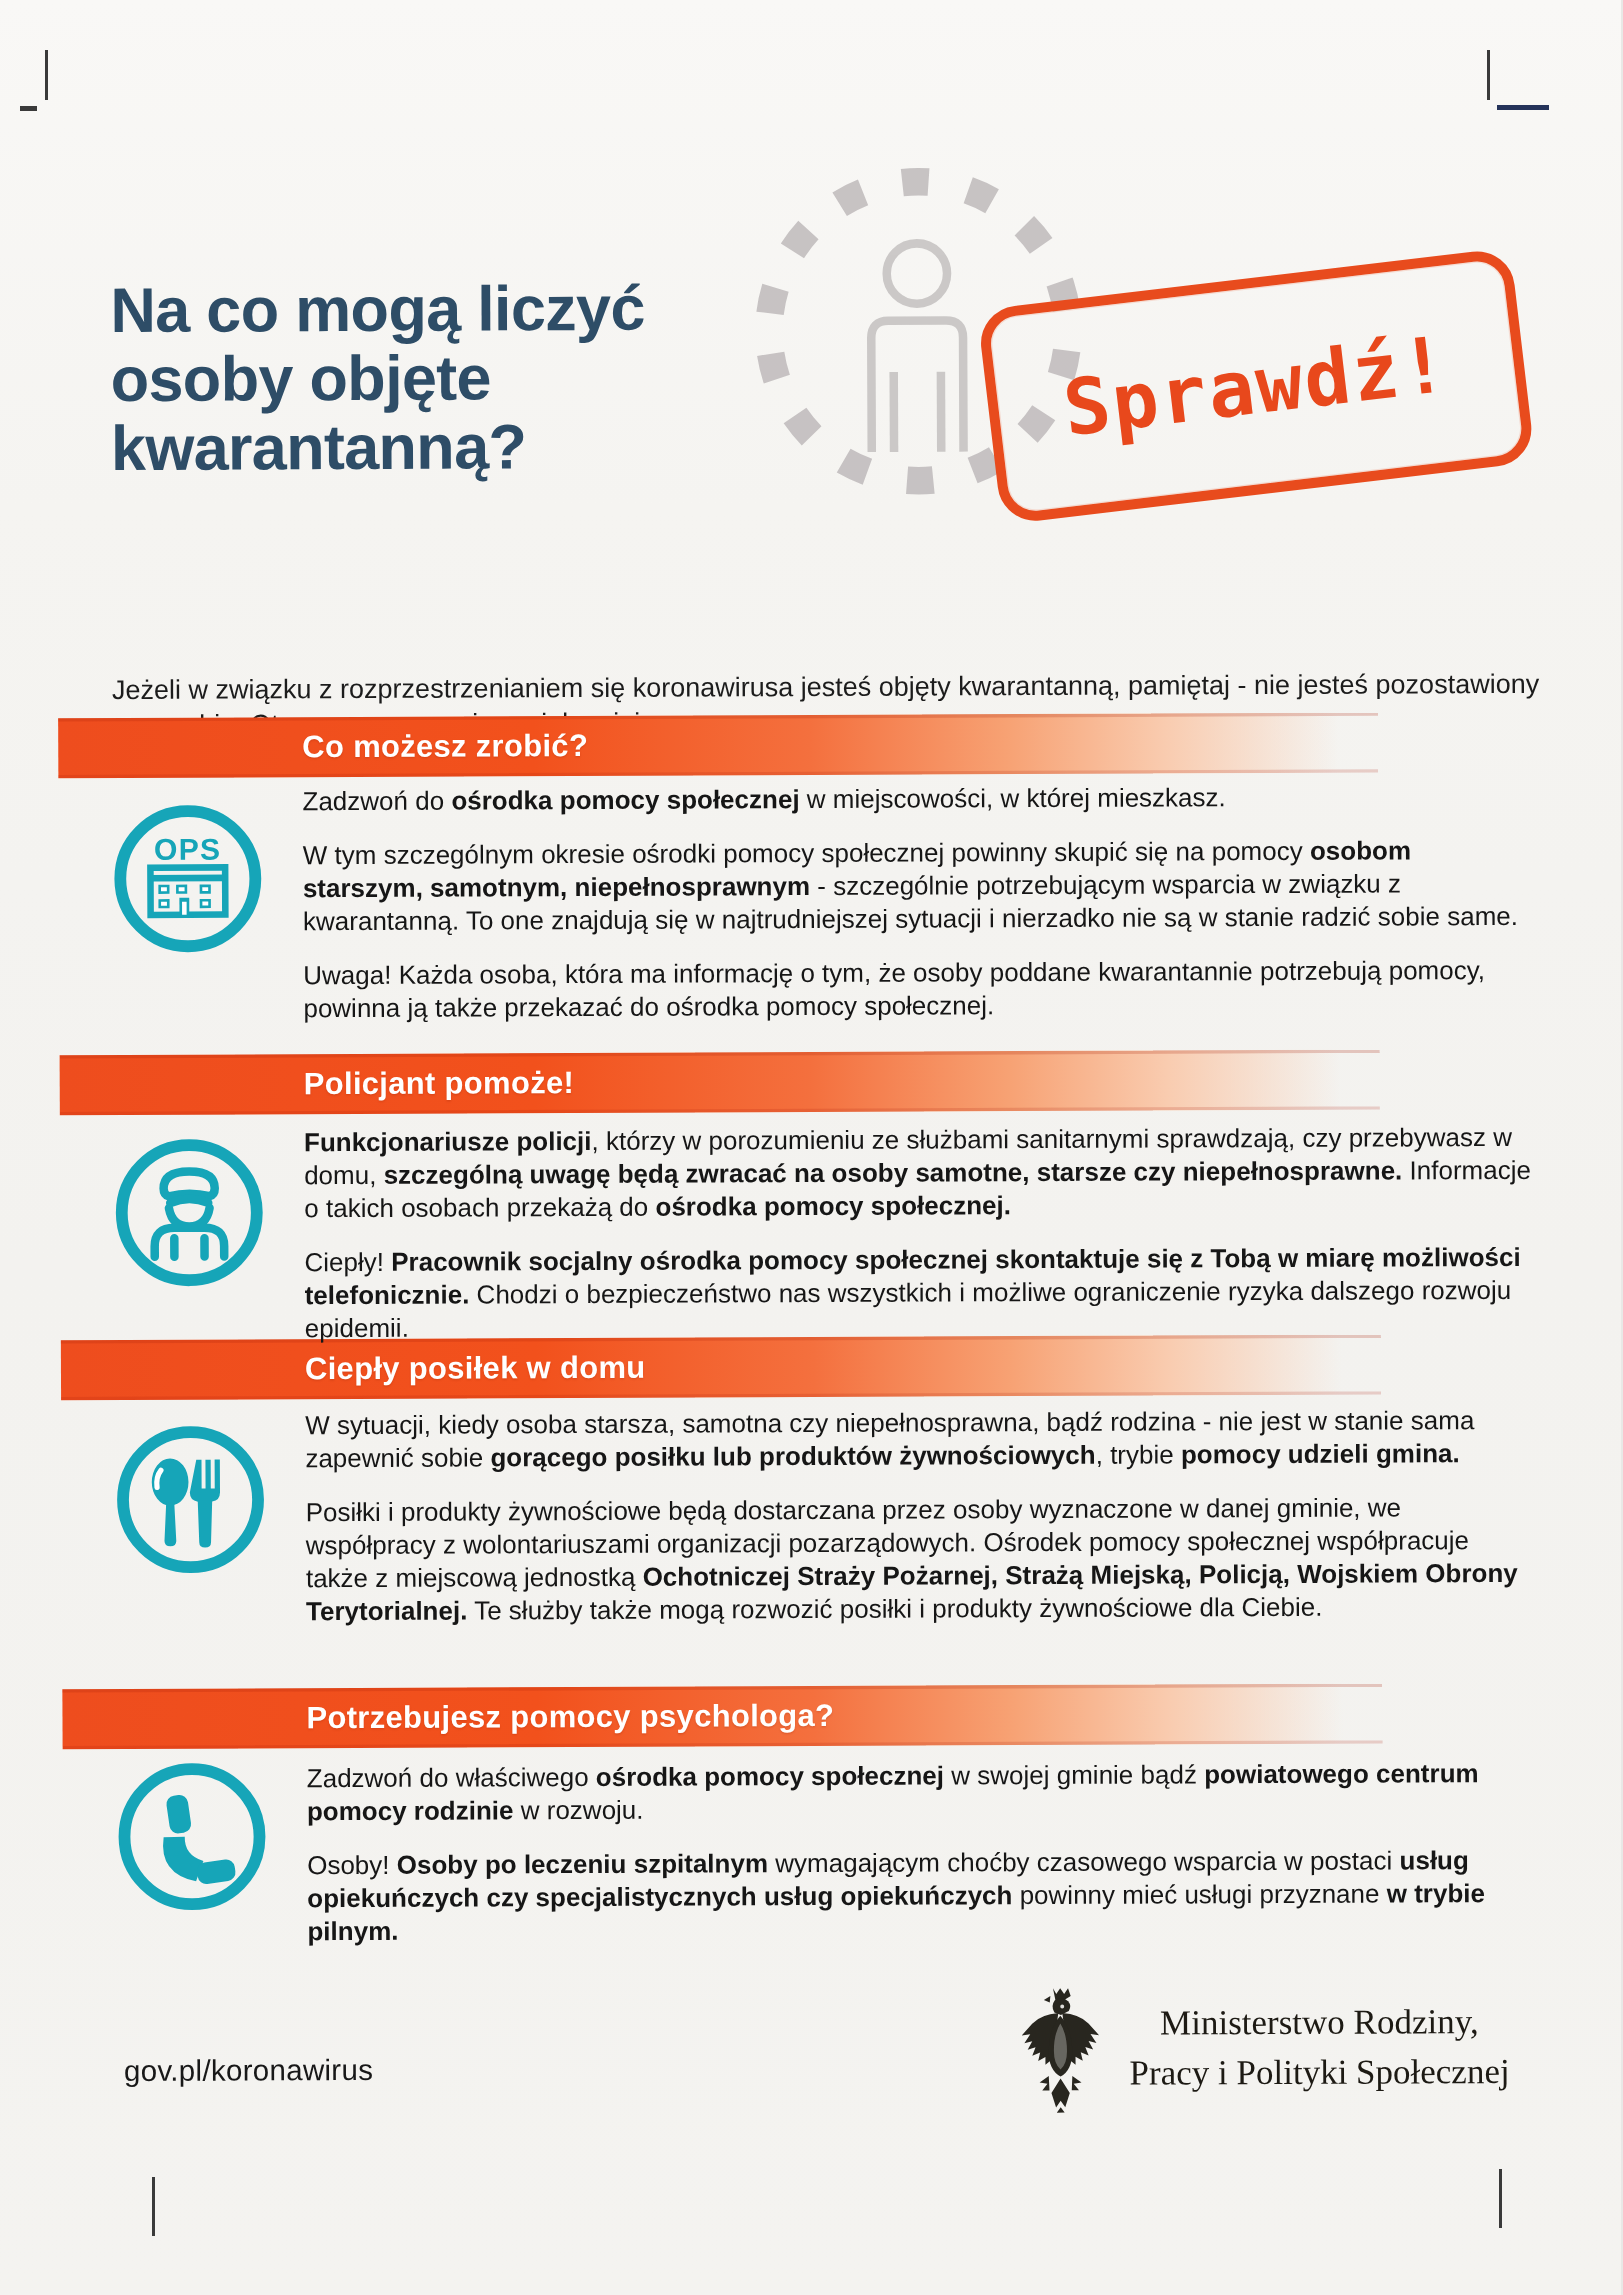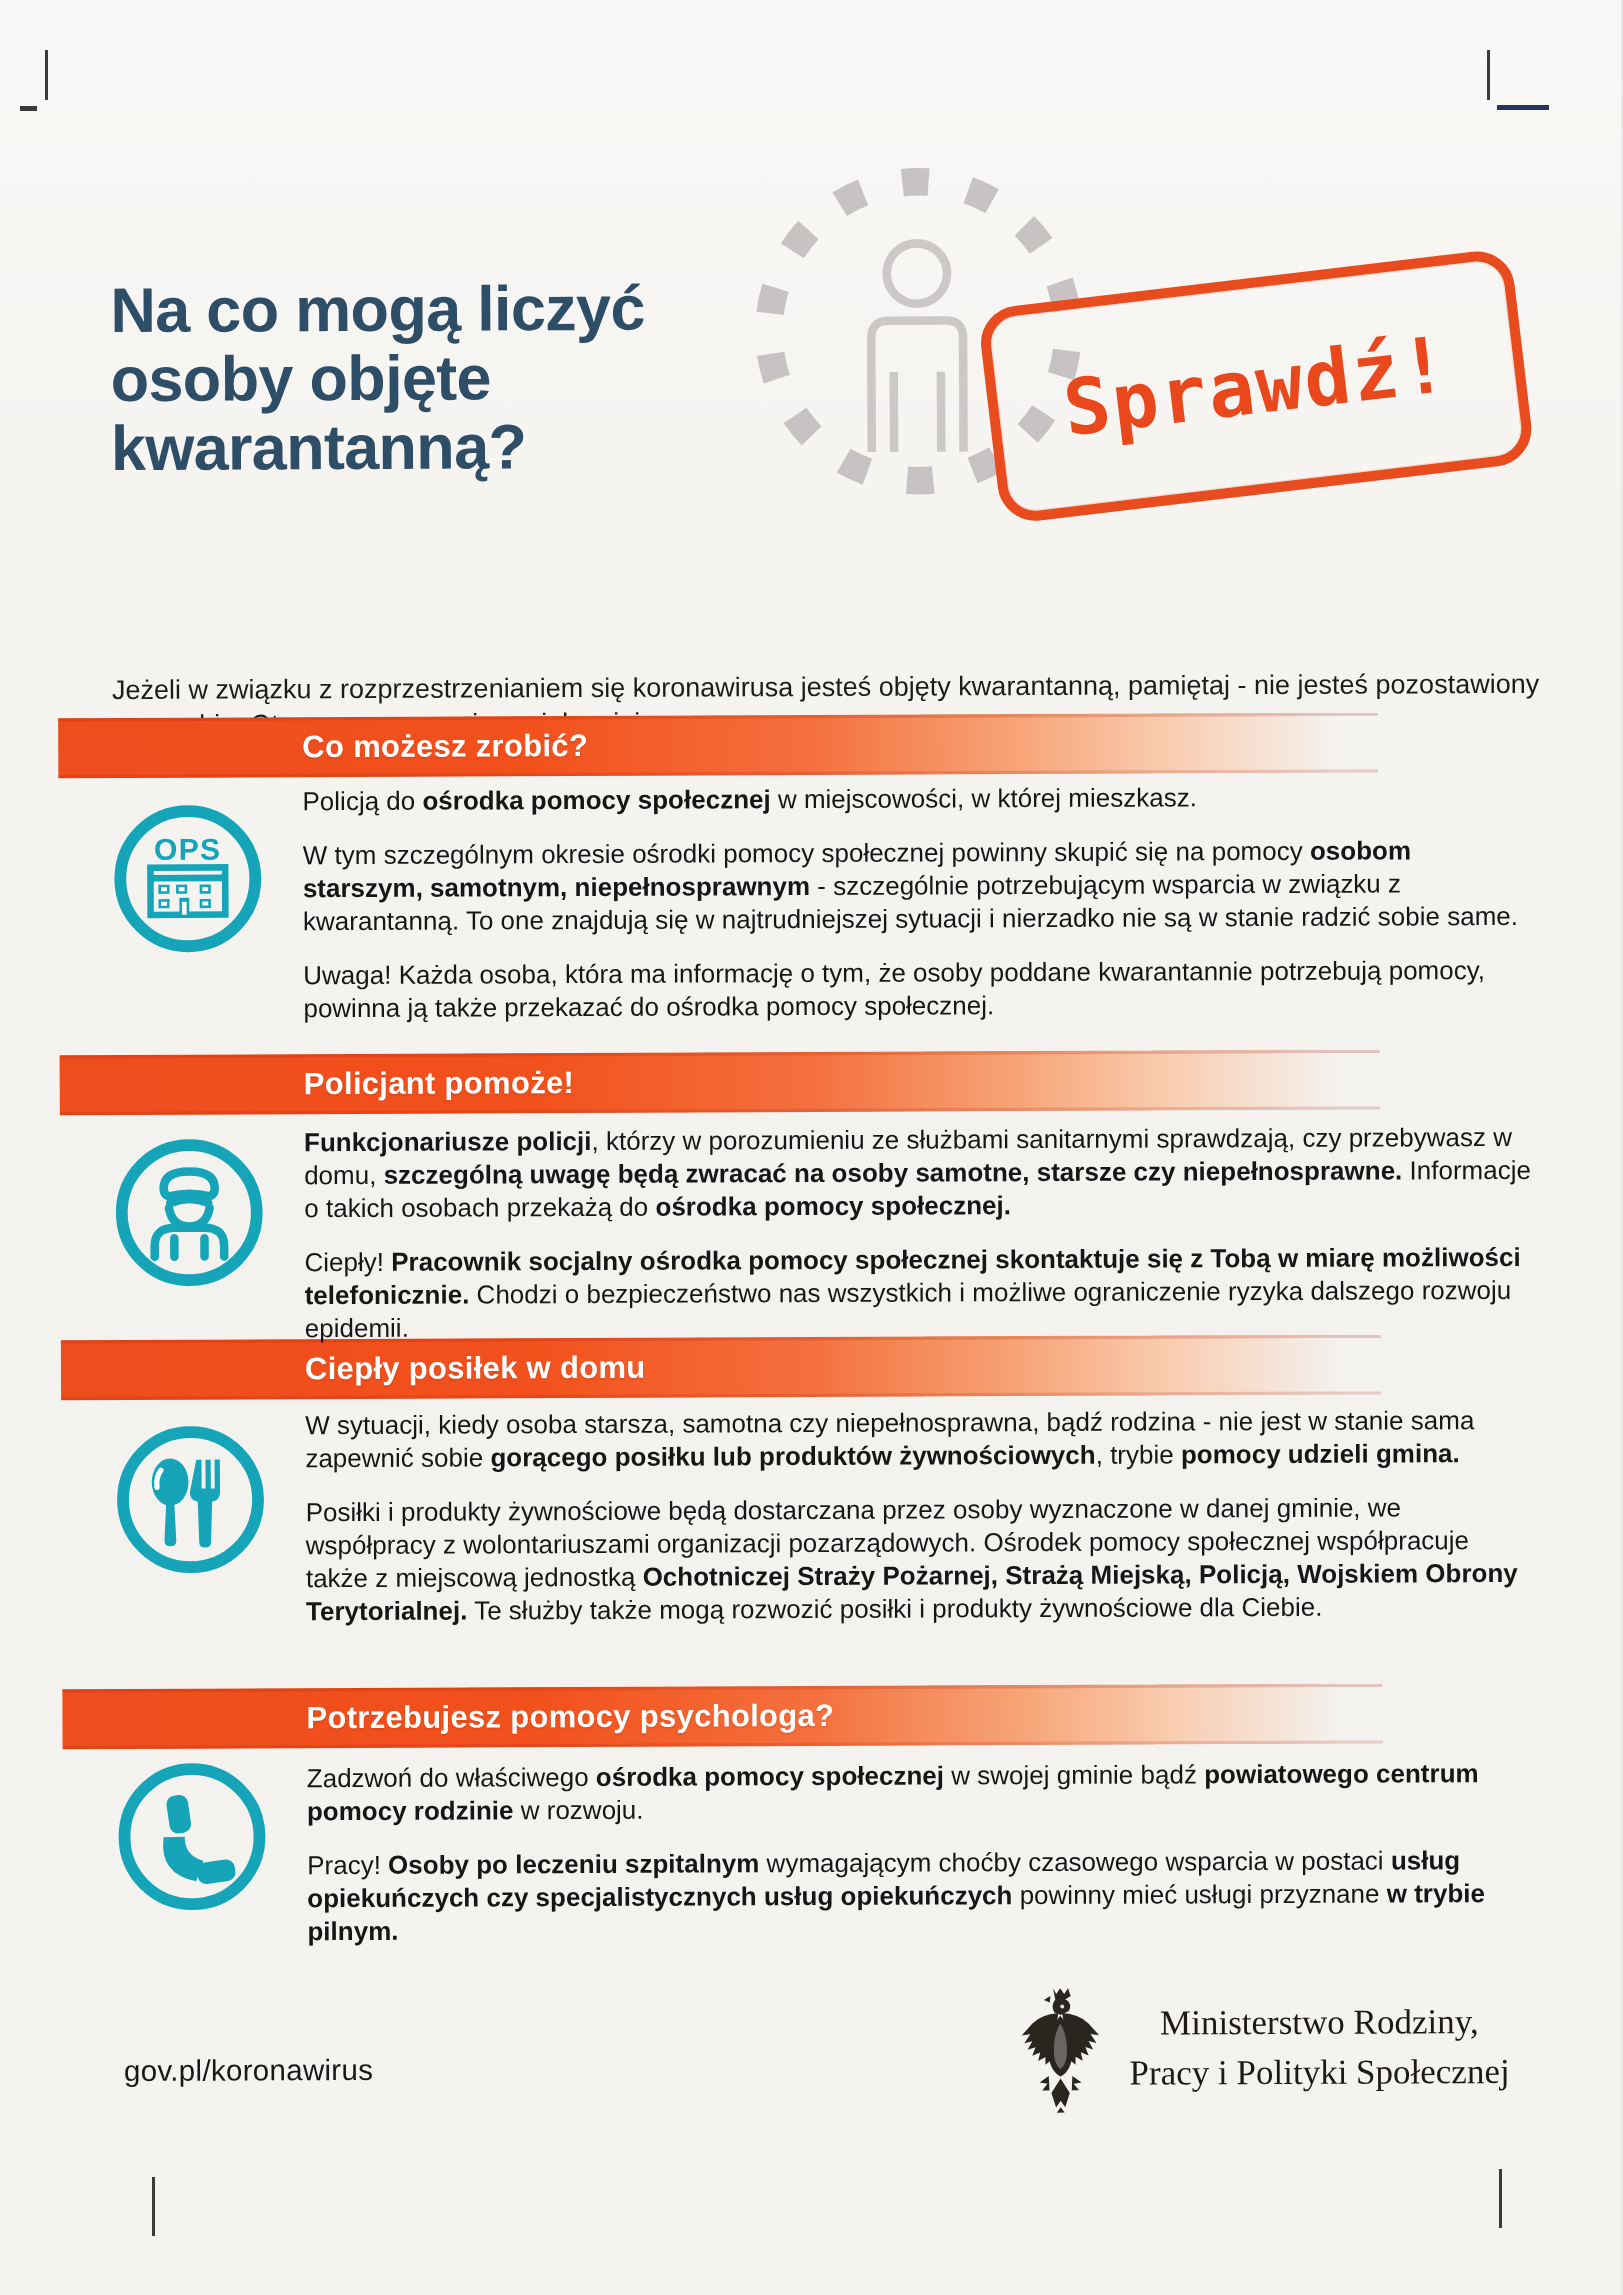--- a/index.html
+++ b/index.html
@@ -169,35 +169,35 @@
     <svg class="cicon" style="top:1756px" viewBox="0 0 238 238">
       <circle cx="119" cy="119" r="103" fill="none" stroke="#16a5b8" stroke-width="18"></circle>
       <g fill="#16a5b8" transform="rotate(6 119 119)">
         <rect x="79" y="58" width="33" height="58" rx="13" transform="rotate(-14 95 87)"></rect>
         <path d="M76,124 q-2,56 56,62 l8,-32 q-30,-6 -32,-34 Z"></path>
         <rect x="132" y="152" width="58" height="33" rx="13" transform="rotate(-14 161 168)"></rect>
       </g>
     </svg>
 
     <div class="texts" style="top:783px">
-        <p class="para"><span>Policją do </span><span class="b">ośrodka pomocy społecznej</span><span> w miejscowości, w której mieszkasz.</span></p>
+        <p class="para"><span>Zadzwoń do </span><span class="b">ośrodka pomocy społecznej</span><span> w miejscowości, w której mieszkasz.</span></p>
         <p class="para"><span>W tym szczególnym okresie ośrodki pomocy społecznej powinny skupić się na pomocy </span><span class="b">osobom starszym, samotnym, niepełnosprawnym</span><span> - szczególnie potrzebującym wsparcia w związku z kwarantanną. To one znajdują się w najtrudniejszej sytuacji i nierzadko nie są w stanie radzić sobie same.</span></p>
         <p class="para"><span>Uwaga! Każda osoba, która ma informację o tym, że osoby poddane kwarantannie potrzebują pomocy, powinna ją także przekazać do ośrodka pomocy społecznej.</span></p>
       </div>
     <div class="texts" style="top:1124px">
         <p class="para"><span class="b">Funkcjonariusze policji</span><span>, którzy w porozumieniu ze służbami sanitarnymi sprawdzają, czy przebywasz w domu, </span><span class="b">szczególną uwagę będą zwracać na osoby samotne, starsze czy niepełnosprawne.</span><span> Informacje o takich osobach przekażą do </span><span class="b">ośrodka pomocy społecznej.</span></p>
         <p class="para"><span>Ciepły! </span><span class="b">Pracownik socjalny ośrodka pomocy społecznej skontaktuje się z Tobą w miarę możliwości telefonicznie.</span><span> Chodzi o bezpieczeństwo nas wszystkich i możliwe ograniczenie ryzyka dalszego rozwoju epidemii.</span></p>
       </div>
     <div class="texts" style="top:1407px">
         <p class="para"><span>W sytuacji, kiedy osoba starsza, samotna czy niepełnosprawna, bądź rodzina - nie jest w stanie sama zapewnić sobie </span><span class="b">gorącego posiłku lub produktów żywnościowych</span><span>, trybie </span><span class="b">pomocy udzieli gmina.</span></p>
         <p class="para"><span>Posiłki i produkty żywnościowe będą dostarczana przez osoby wyznaczone w danej gminie, we współpracy z wolontariuszami organizacji pozarządowych. Ośrodek pomocy społecznej współpracuje także z miejscową jednostką </span><span class="b">Ochotniczej Straży Pożarnej, Strażą Miejską, Policją, Wojskiem Obrony Terytorialnej.</span><span> Te służby także mogą rozwozić posiłki i produkty żywnościowe dla Ciebie.</span></p>
       </div>
     <div class="texts" style="top:1760px">
         <p class="para"><span>Zadzwoń do właściwego </span><span class="b">ośrodka pomocy społecznej</span><span> w swojej gminie bądź </span><span class="b">powiatowego centrum pomocy rodzinie</span><span> w rozwoju.</span></p>
-        <p class="para"><span>Pracy! </span><span class="b">Osoby po leczeniu szpitalnym</span><span> wymagającym choćby czasowego wsparcia w postaci </span><span class="b">usług opiekuńczych czy specjalistycznych usług opiekuńczych</span><span> powinny mieć usługi przyznane </span><span class="b">w trybie pilnym.</span></p>
+        <p class="para"><span>Osoby! </span><span class="b">Osoby po leczeniu szpitalnym</span><span> wymagającym choćby czasowego wsparcia w postaci </span><span class="b">usług opiekuńczych czy specjalistycznych usług opiekuńczych</span><span> powinny mieć usługi przyznane </span><span class="b">w trybie pilnym.</span></p>
       </div>
 
     <div class="govurl">gov.pl/koronawirus</div>
 
     <div class="ministry">
       <svg class="eagle" viewBox="0 0 126 200">
         <g fill="#28261f">
           <path d="M52,8 l5,9 6,-9 6,9 6,-9 4,12 -13,8 -10,0 Z"></path>
           <path d="M55,26 q12,-6 20,2 q6,7 1,15 l-12,6 -10,-4 q-6,-10 1,-19 Z"></path>
           <path d="M48,20 l-10,6 9,4 Z"></path>

